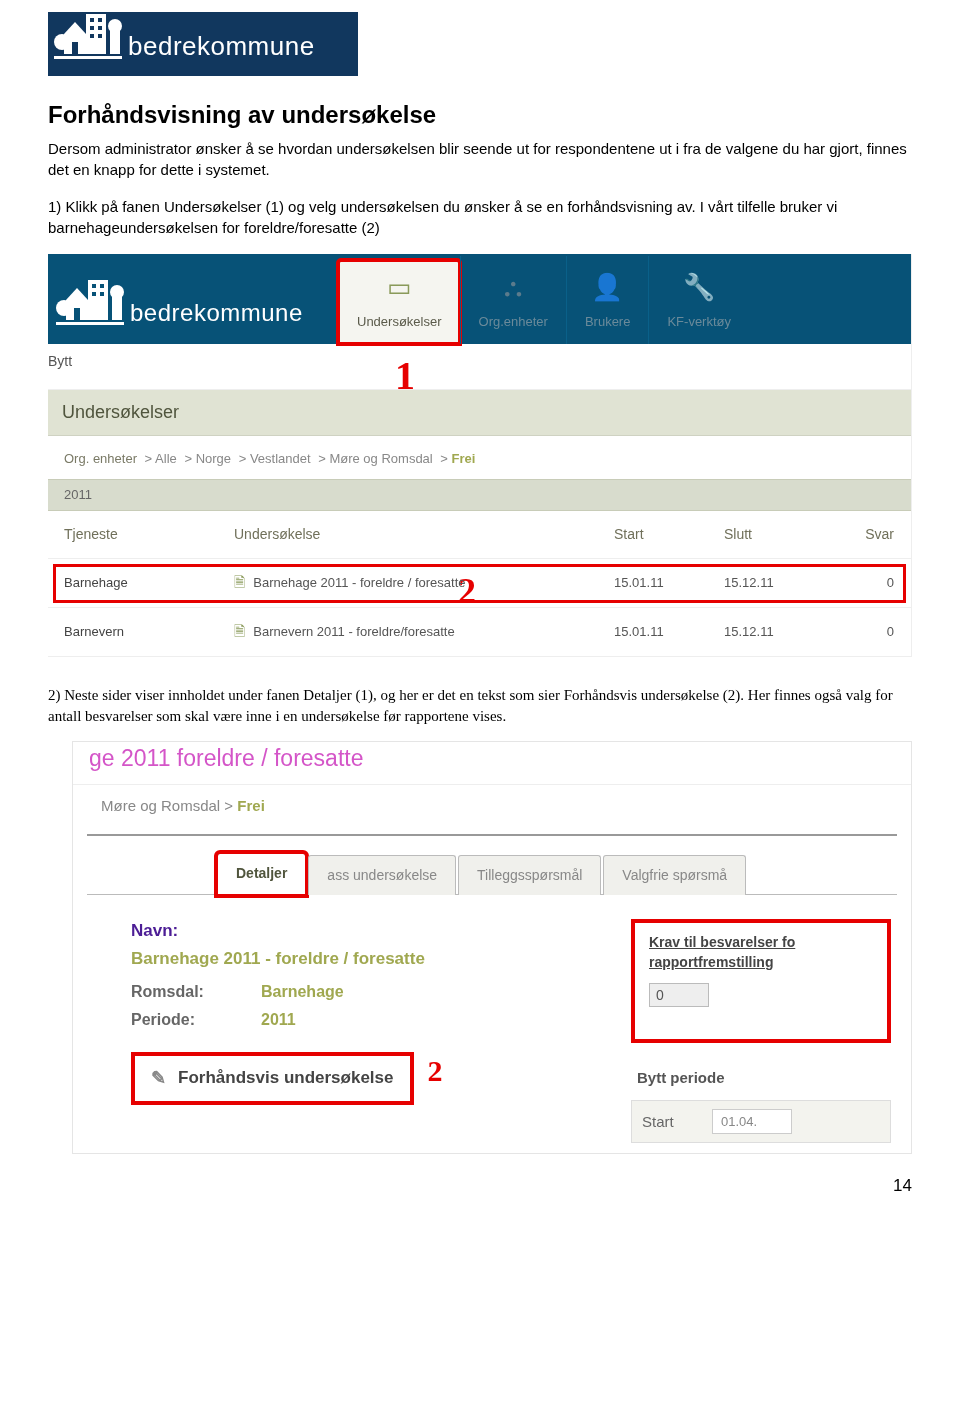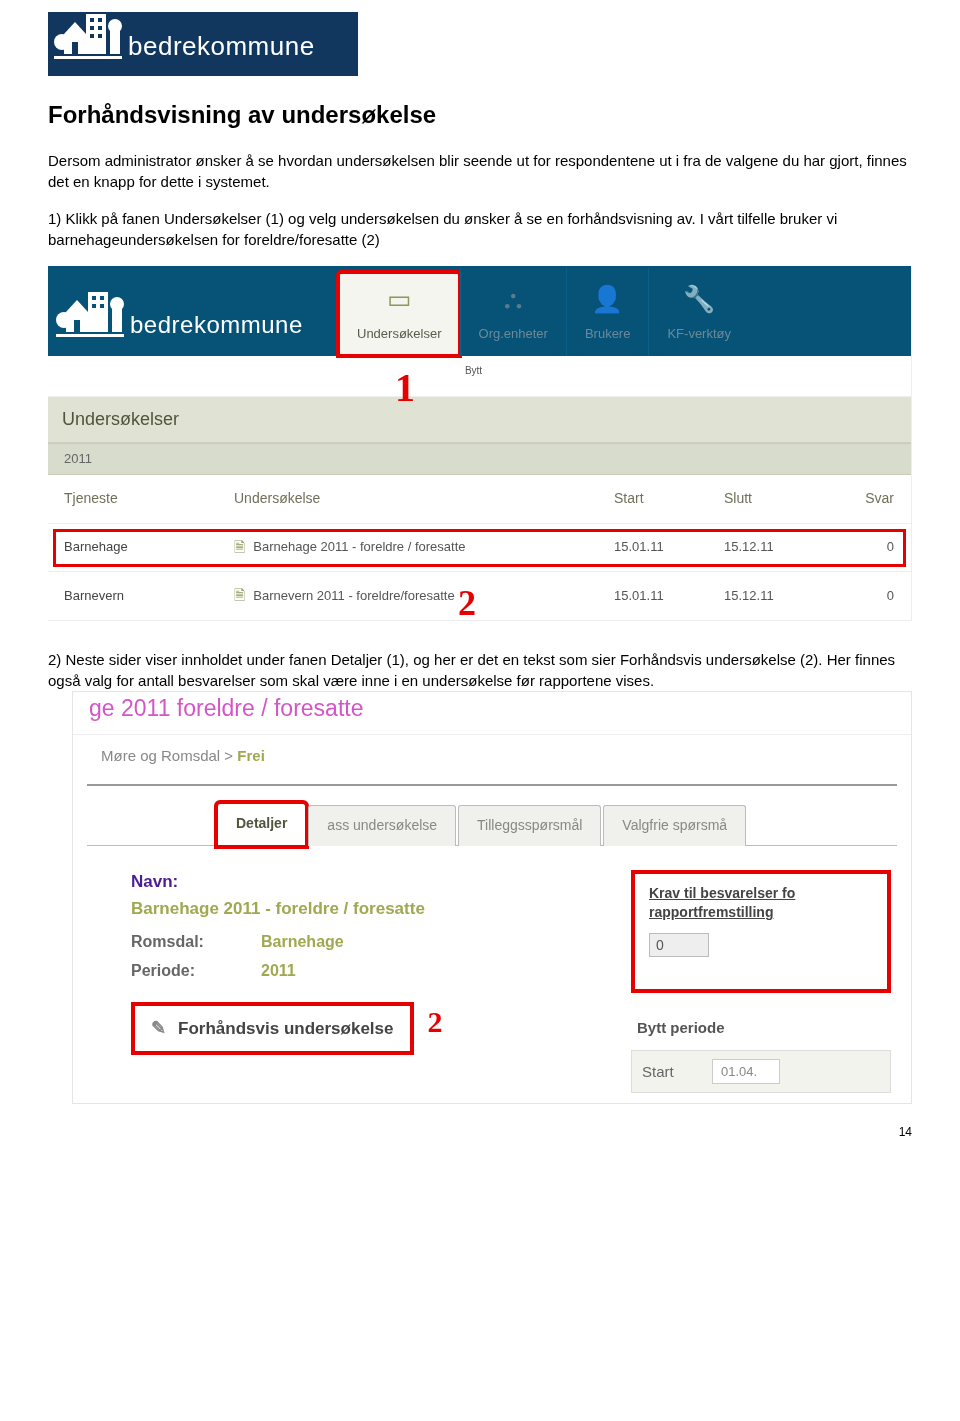--- a/index.html
+++ b/index.html
@@ -31,25 +31,25 @@
   .logo-text {
     color: #fff;
     font-size: 26px;
     letter-spacing: 0.5px;
     margin-left: 6px;
     margin-bottom: 4px;
   }
   h1.doc-title {
     font-size: 24px;
     font-weight: bold;
-    margin: 22px 0 18px 0;
+    margin: 22px 0 6px 0;
     color: #000;
   }
   p.body-text { margin-bottom: 16px; }
-  p.body-text-2 { margin-top: 28px; margin-bottom: 0; }
+  p.body-text-2 { margin-top: 28px; margin-bottom: 14px; font-family: Liberation Serif, serif; }
 
   
   .shot {
     background: #fff;
     border-right: 1px solid #eee;
     position: relative;
   }
   .topnav {
     background: #075277;
     display: flex;
@@ -93,24 +93,24 @@
   .topnav .tab.inactive .glyph { color: #5b7b8c; }
   .marker {
     position: absolute;
     color: #e60000;
     font-size: 40px;
     font-weight: bold;
     font-family: Georgia, serif;
   }
   .marker.m1 { left: 347px; top: 94px; }
   .subbar {
-    text-align: center;
+    text-align: left;
     padding: 8px 12px 18px 0;
     color: #555;
-    font-size: 10px;
+    font-size: 14px;
     border-bottom: 1px solid #eee;
   }
   .grey-head {
     background: #e0e3d3;
     padding: 10px 14px;
     color: #50553d;
     font-size: 18px;
     border-bottom: 1px solid #cfd2c2;
   }
   .crumbs {
@@ -265,26 +265,26 @@
     background: #f3f3ee;
     padding: 8px 10px;
     border: 1px solid #ddd;
   }
   .start-row .lbl { color: #666; width: 70px; }
   .start-row .date-input {
     border: 1px solid #ccc;
     background: #fff;
     color: #888;
     padding: 4px 8px;
-    width: 68px;
+    width: 80px;
     font-size: 13px;
   }
   .page-no {
     text-align: right;
-    font-size: 12px;
+    font-size: 17px;
     color: #000;
     margin-top: 20px;
   }
 </style>
 </head>
 <body>
 
 <div class="logo-banner">
   <div class="logo-icon">
     <svg viewBox="0 0 68 56">
@@ -346,20 +346,28 @@
       <span>Brukere</span>
     </div>
     <div class="tab inactive">
       <span class="glyph">🔧</span>
       <span>KF-verktøy</span>
     </div>
   </div>
   <div class="marker m1">1</div>
   <div class="subbar">Bytt</div>
   <div class="grey-head">Undersøkelser</div>
+  <div class="crumbs">
+    <span class="em">Org. enheter</span> &gt;
+    <span>Alle</span> &gt;
+    <span>Norge</span> &gt;
+    <span>Vestlandet</span> &gt;
+    <span>Møre og Romsdal</span> &gt;
+    <span class="last">Frei</span>
+  </div>
   <div class="year-bar">2011</div>
 
   <div class="table-head">
     <div class="col-t">Tjeneste</div>
     <div class="col-u">Undersøkelse</div>
     <div class="col-s1">Start</div>
     <div class="col-s2">Slutt</div>
     <div class="col-s3">Svar</div>
   </div>
   <div class="marker m2">2</div>

